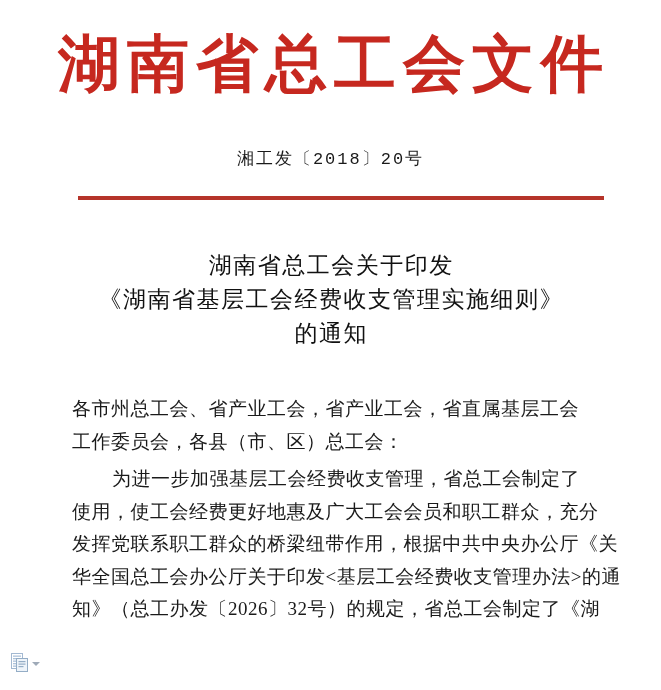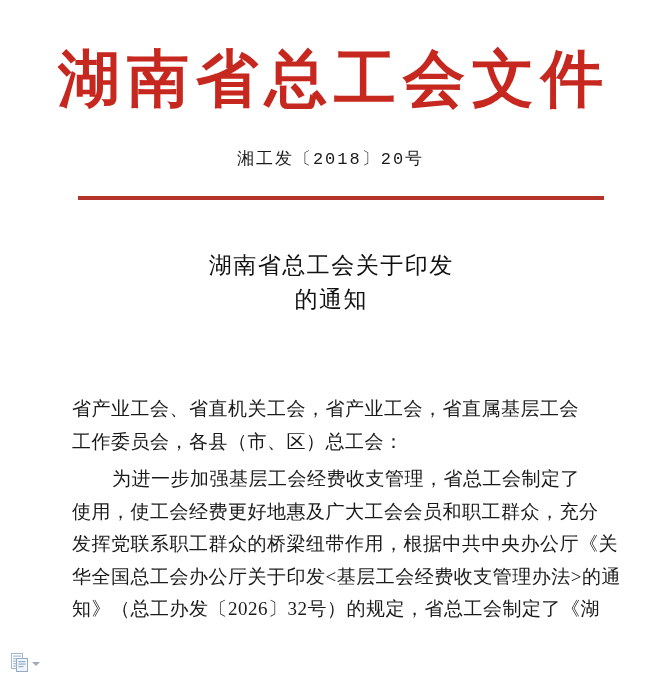--- a/index.html
+++ b/index.html
@@ -17,21 +17,21 @@
     height: 690px;
     background: #ffffff;
     overflow: hidden;
     box-sizing: border-box;
   }
 
   
   .masthead {
     position: absolute;
     left: 0;
-    top: 39px;
+    top: 24px;
     width: 661px;
     text-align: center;
   }
   .masthead-title {
     display: inline-block;
     color: #C6281F;
     font-family: "Liberation Serif", "DejaVu Serif", serif;
     font-size: 62px;
     font-weight: bold;
     letter-spacing: 7px;
@@ -138,26 +138,27 @@
   <div class="masthead">
     <span class="masthead-title">湖南省总工会文件</span>
   </div>
 
   <div class="doc-number">湘工发〔2018〕20号</div>
 
   <div class="red-rule"></div>
 
   <div class="doc-title">
     <span class="tline">湖南省总工会关于印发</span>
+    <span class="tline">《湖南省基层工会经费收支管理实施细则》</span>
     <span class="tline">的通知</span>
   </div>
 
   <div class="body-block">
 
-    <div class="body-line">省产业工会、省直机关工会，省产业工会，省直属基层工会</div>
+    <div class="body-line">各市州总工会、省产业工会，省产业工会，省直属基层工会</div>
     <div class="body-line">工作委员会，各县（市、区）总工会：</div>
 
     <div class="spacer-line"></div>
 
     <div class="body-line indent">为进一步加强基层工会经费收支管理，省总工会制定了</div>
     <div class="body-line">使用，使工会经费更好地惠及广大工会会员和职工群众，充分</div>
     <div class="body-line">发挥党联系职工群众的桥梁纽带作用，根据中共中央办公厅《关</div>
     <div class="body-line">华全国总工会办公厅关于印发&lt;基层工会经费收支管理办法&gt;的通</div>
     <div class="body-line">知》（总工办发〔2026〕32号）的规定，省总工会制定了《湖</div>
   </div>

